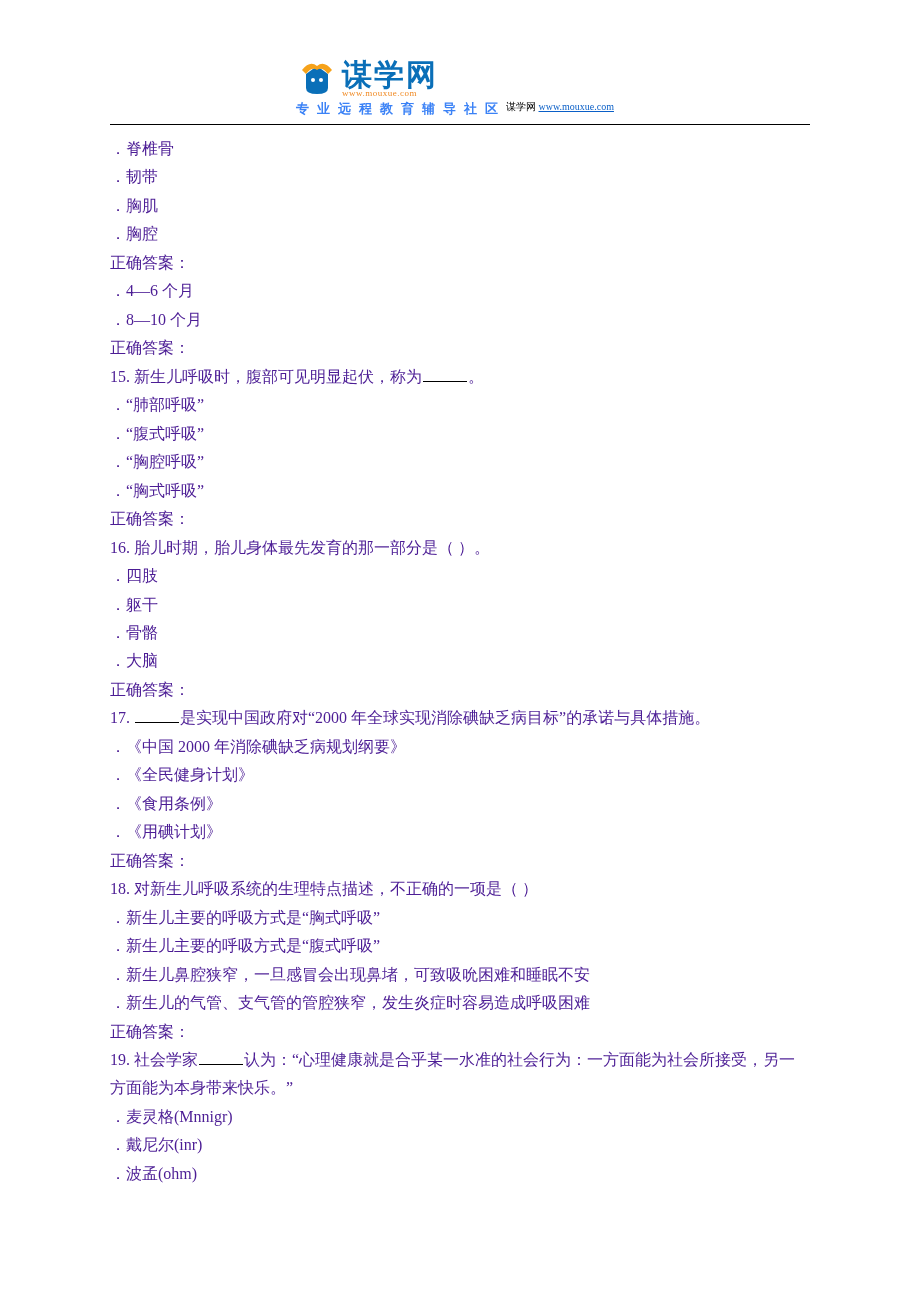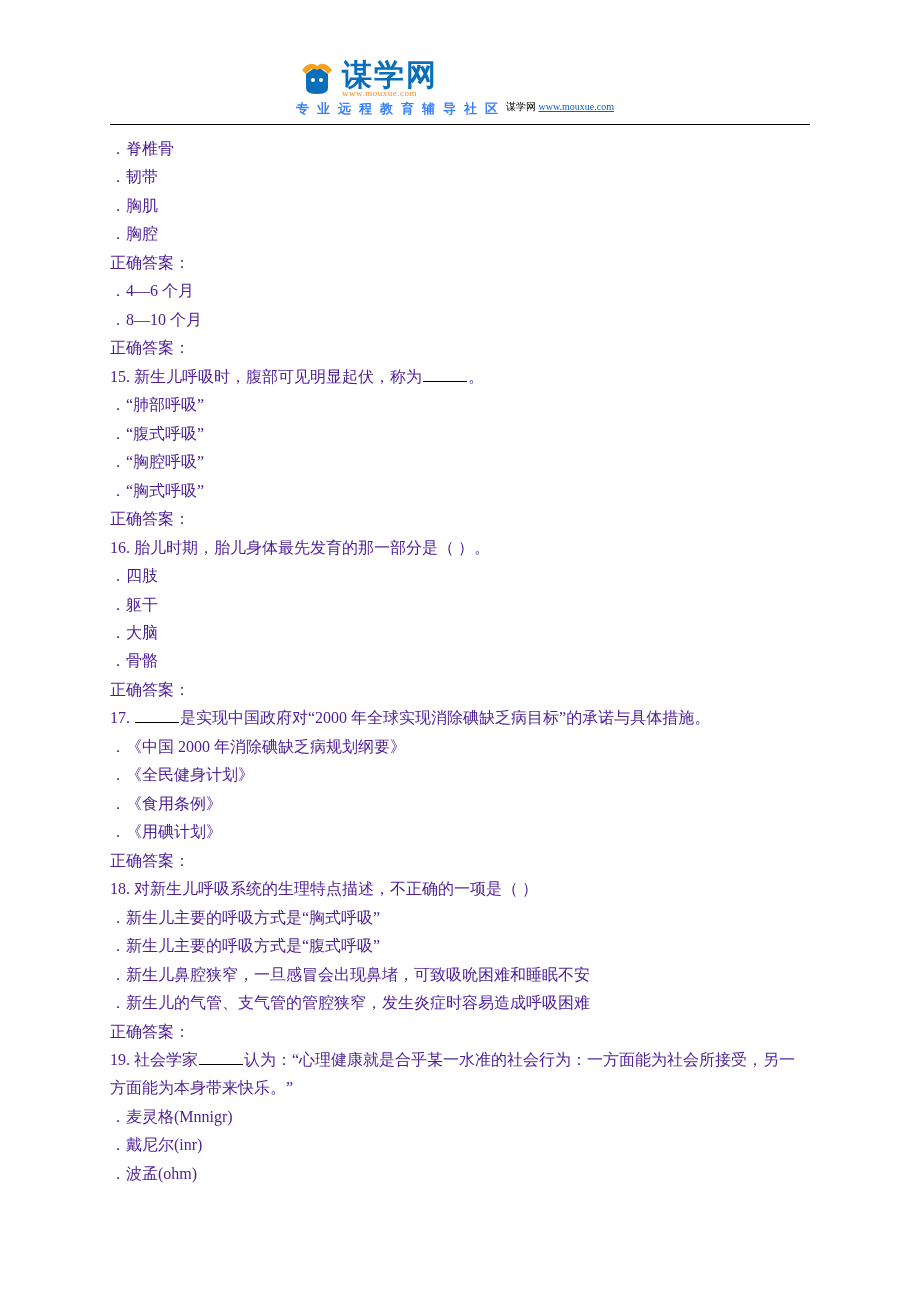--- a/index.html
+++ b/index.html
@@ -129,22 +129,22 @@
       <div class="line">正确答案：</div>
       <div class="line"><span>15.  </span><span>新生儿呼吸时，腹部可见明显起伏，称为</span><span class="blank"></span><span>。</span></div>
       <div class="line"><span>．</span><span>“肺部呼吸”</span></div>
       <div class="line"><span>．</span><span>“腹式呼吸”</span></div>
       <div class="line"><span>．</span><span>“胸腔呼吸”</span></div>
       <div class="line"><span>．</span><span>“胸式呼吸”</span></div>
       <div class="line">正确答案：</div>
       <div class="line"><span>16.  </span><span>胎儿时期，胎儿身体最先发育的那一部分是（ ）。</span></div>
       <div class="line"><span>．</span><span>四肢</span></div>
       <div class="line"><span>．</span><span>躯干</span></div>
+      <div class="line"><span>．</span><span>骨骼</span></div>
       <div class="line"><span>．</span><span>大脑</span></div>
-      <div class="line"><span>．</span><span>骨骼</span></div>
       <div class="line">正确答案：</div>
       <div class="line"><span>17.  </span><span class="blank"></span><span>是实现中国政府对“2000 年全球实现消除碘缺乏病目标”的承诺与具体措施。</span></div>
       <div class="line"><span>．</span><span>《中国 2000 年消除碘缺乏病规划纲要》</span></div>
       <div class="line"><span>．</span><span>《全民健身计划》</span></div>
       <div class="line"><span>．</span><span>《食用条例》</span></div>
       <div class="line"><span>．</span><span>《用碘计划》</span></div>
       <div class="line">正确答案：</div>
       <div class="line"><span>18.  </span><span>对新生儿呼吸系统的生理特点描述，不正确的一项是（ ）</span></div>
       <div class="line"><span>．</span><span>新生儿主要的呼吸方式是“胸式呼吸”</span></div>
       <div class="line"><span>．</span><span>新生儿主要的呼吸方式是“腹式呼吸”</span></div>

